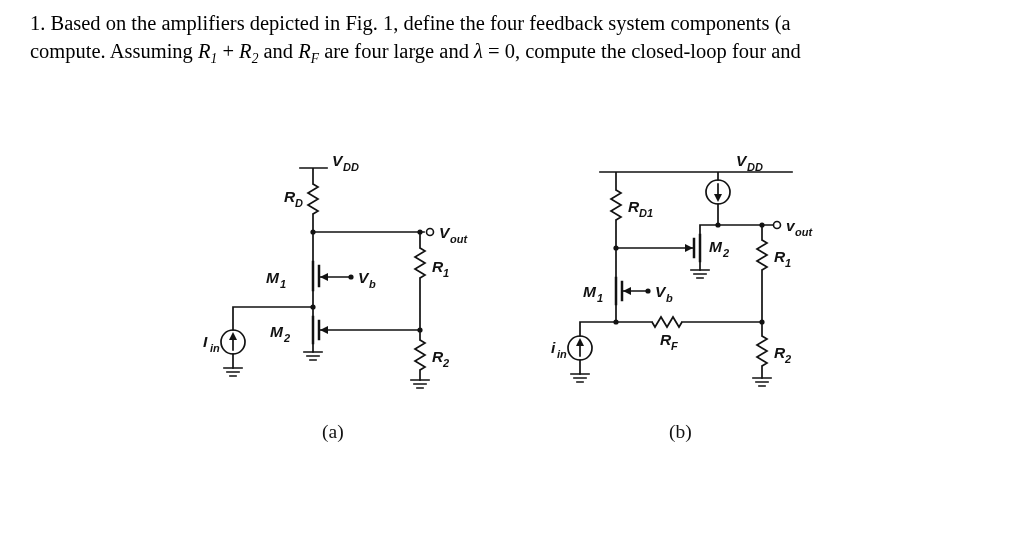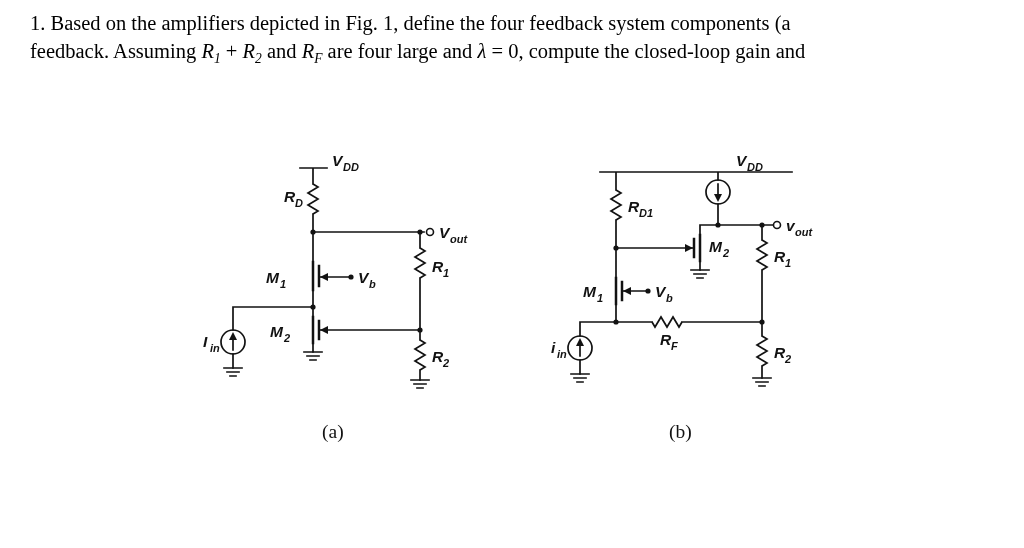--- a/index.html
+++ b/index.html
@@ -24,21 +24,21 @@
   .sub { font-family:"Liberation Sans", sans-serif; font-style:italic; font-weight:bold; font-size:11px; }
   .cap { font-family:"Liberation Serif", serif; font-style:normal; font-weight:normal; font-size:19.5px; }
 </style>
 </head>
 <body>
 
 <div class="page">
 
   <div class="problem">
     <div class="pline">1. Based on the amplifiers depicted in Fig. 1, define the four feedback system components (a</div>
-    <div class="pline"><span>feedback. Assuming </span><i>R</i><sub><i>1</i></sub><span> + </span><i>R</i><sub><i>2</i></sub><span> and </span><i>R</i><sub><i>F</i></sub><span> are four large and </span><i>λ</i><span> = 0, compute the closed-loop gain and</span></div>
+    <div class="pline"><span>compute. Assuming </span><i>R</i><sub><i>1</i></sub><span> + </span><i>R</i><sub><i>2</i></sub><span> and </span><i>R</i><sub><i>F</i></sub><span> are four large and </span><i>λ</i><span> = 0, compute the closed-loop four and</span></div>
   </div>
 
   <svg class="fig-svg" width="1024" height="548" viewBox="0 0 1024 548">
 
     <g>
 
       <path class="w" d="
         M300,168 H327  M313,168 V184
         M313,214 V262
         M313,232 H424

